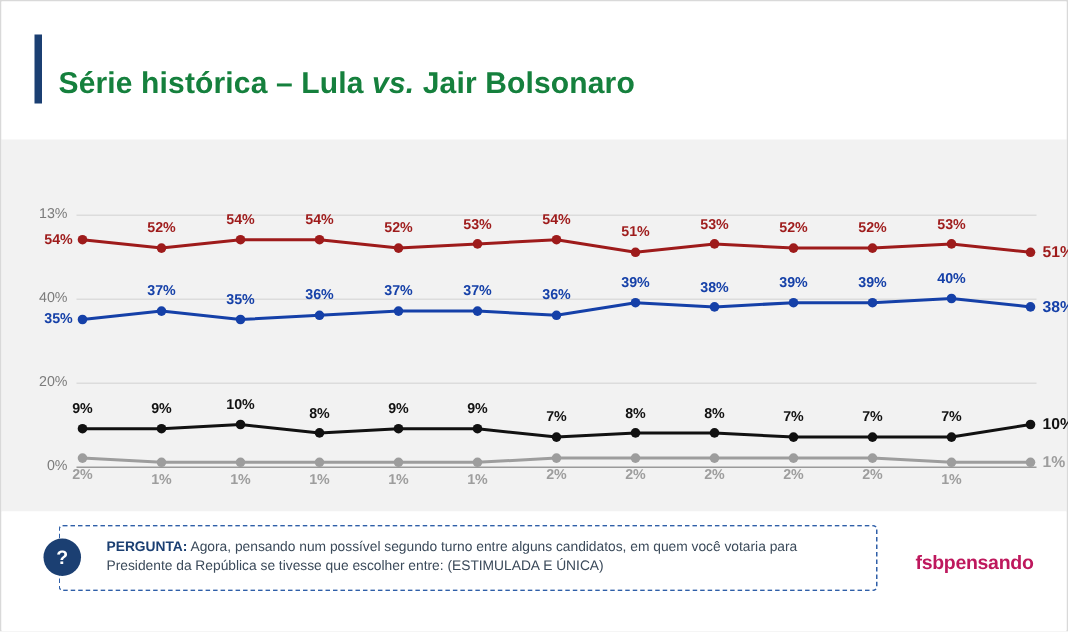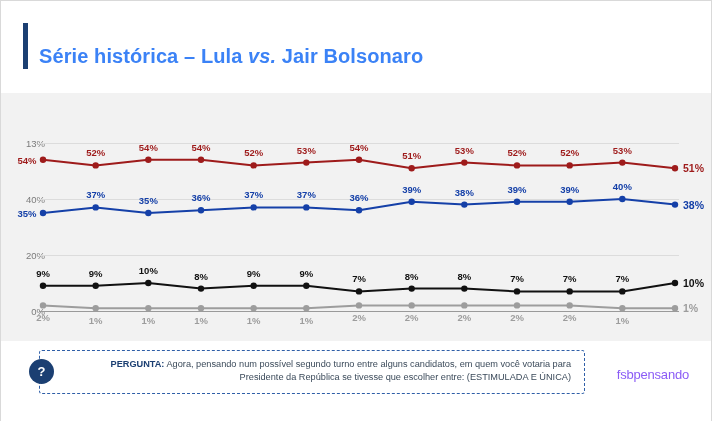--- a/index.html
+++ b/index.html
@@ -42,21 +42,21 @@
     font-size: 11.5px;
     font-weight: bold;
     color: #5a5a5a;
     letter-spacing: 0.3px;
   }
   .title {
     position: absolute;
     left: 38px; top: 44px;
     font-size: 20px;
     font-weight: bold;
-    color: #3b82f6;
+    color: #15803d;
     letter-spacing: 0.1px;
     white-space: nowrap;
   }
   .title .it {
     font-style: italic;
     font-weight: bold;
   }
   .btg-logo {
     position: absolute;
     right: 22px; top: 26px;
@@ -102,21 +102,21 @@
     content: "";
     position: absolute;
     left: 9px; top: -3px;
     width: 8px; height: 8px;
     border-radius: 50%;
     background: inherit;
   }
 
   .plot {
     position: absolute;
-    left: 38px; top: 50px;
+    left: 50px; top: 50px;
     width: 640px;
     height: 168px;
   }
   .axis-y {
     position: absolute;
     left: 14px; top: 46px;
     width: 32px; height: 176px;
   }
   .ytick {
     position: absolute;
@@ -212,32 +212,31 @@
     justify-content: center;
     z-index: 2;
   }
   .q-text {
     position: absolute;
     left: 70px; top: 17px;
     width: 500px;
     font-size: 9.2px;
     line-height: 1.45;
     color: #3b4a5a;
-    text-align: right;
   }
   .q-text b { color: #1b3f72; }
   .fsb-logo {
     position: absolute;
     right: 22px; top: 26px;
     font-size: 13px;
     font-weight: bold;
     color: #3d3d3d;
     letter-spacing: -0.2px;
   }
-  .fsb-logo span { color: #8b5cf6; font-weight: normal; }
+  .fsb-logo span { color: #be185d; font-weight: bold; }
 </style>
 </head>
 <body>
 
 <div id="root">
 
   <div class="header">
     <div class="header-bar"></div>
     <div class="title">
       <span>Série histórica – Lula </span><span class="it">vs.</span><span> Jair Bolsonaro</span>

